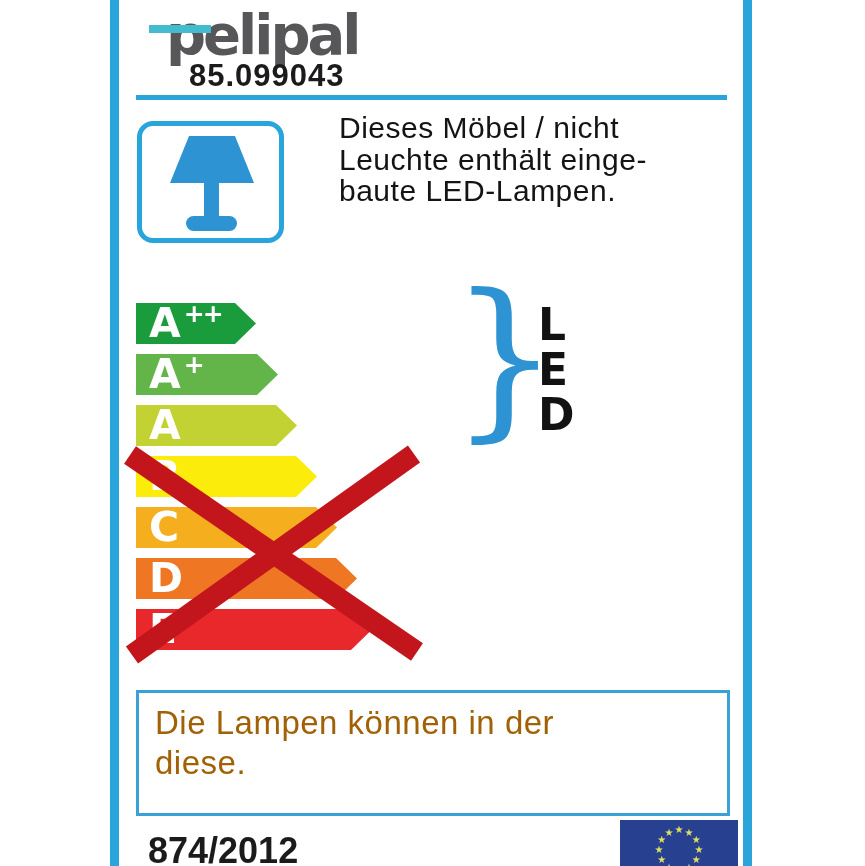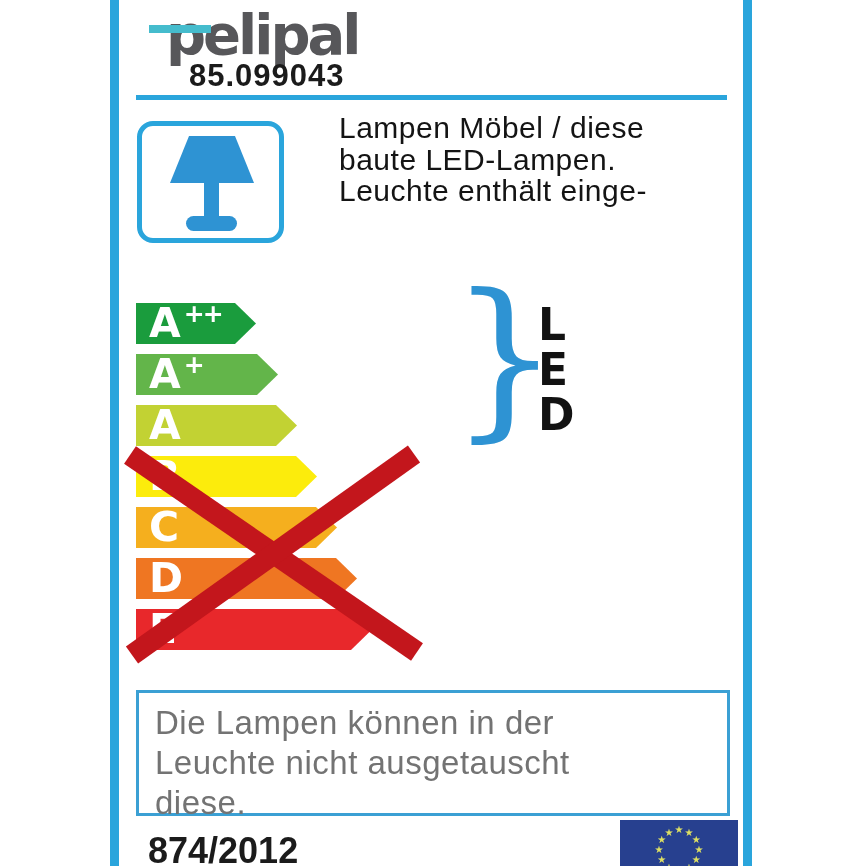--- a/index.html
+++ b/index.html
@@ -35,21 +35,21 @@
         letter-spacing:-2px;font-family:"DejaVu Sans",sans-serif;}
   .cross-svg{position:absolute;left:110px;top:440px;z-index:5;}
   .brace-svg{position:absolute;left:448px;top:285px;}
   .led{position:absolute;left:538px;top:302px;}
   .led div{font-size:44px;font-weight:bold;color:#121212;line-height:45px;
         font-family:"DejaVu Sans",sans-serif;}
 
   
   .note-box{position:absolute;left:136px;top:690px;width:588px;height:120px;
         border:3px solid #3ba0d4;background:#fff;}
-  .note-text{padding:10px 0 0 16px;font-size:33px;line-height:40px;color:#737373;letter-spacing:0.5px;}
+  .note-text{padding:10px 0 0 16px;font-size:33px;line-height:40px;color:#a16207;letter-spacing:0.5px;}
 
   
   .regulation{position:absolute;left:148px;top:830px;font-size:36px;font-weight:bold;color:#1b1b1b;}
   .eu-flag{position:absolute;left:620px;top:820px;width:118px;height:46px;overflow:hidden;}
 </style>
 </head>
 <body>
 
 <div class="canvas">
 
@@ -62,23 +62,23 @@
   <div class="rule"></div>
 
   <div class="lamp-box">
     <svg class="lamp-svg" width="137" height="112" viewBox="0 0 137 112">
       <polygon points="47,10 93,10 112,57 28,57" fill="#2e93d3"></polygon>
       <rect x="62" y="56" width="15" height="40" fill="#2e93d3"></rect>
       <rect x="44" y="90" width="51" height="15" rx="7.5" fill="#2e93d3"></rect>
     </svg>
   </div>
   <div class="lamp-text">
-    <div>Lampen Möbel / diese</div>
+    <div>Dieses Möbel / nicht</div>
+    <div>Leuchte enthält einge-</div>
     <div>baute LED-Lampen.</div>
-    <div>Leuchte enthält einge-</div>
   </div>
 
   <div class="arrows">
     <div class="arrow" style="background: rgb(26, 156, 61); width: 120px;">
       <span class="cls">A</span>
         <span class="sup">++</span>
     </div>
     <div class="arrow" style="background: rgb(99, 181, 74); width: 142px;">
       <span class="cls">A</span>
         <span class="sup">+</span>
@@ -110,21 +110,20 @@
   </svg>
   <div class="led">
     <div>L</div>
     <div>E</div>
     <div>D</div>
   </div>
 
   <div class="note-box">
     <div class="note-text">
       <div>Die Lampen können in der</div>
-      <div>Leuchte nicht ausgetauscht</div>
       <div>diese.</div>
     </div>
   </div>
 
   <div class="regulation">874/2012</div>
   <div class="eu-flag">
     <svg width="118" height="64" viewBox="0 0 118 64">
       <rect x="0" y="0" width="118" height="64" fill="#27408f"></rect>
       <g id="eu-flag-stars">
           <text x="59.0" y="13.4" text-anchor="middle" font-size="10" fill="#dfe163">★</text>

